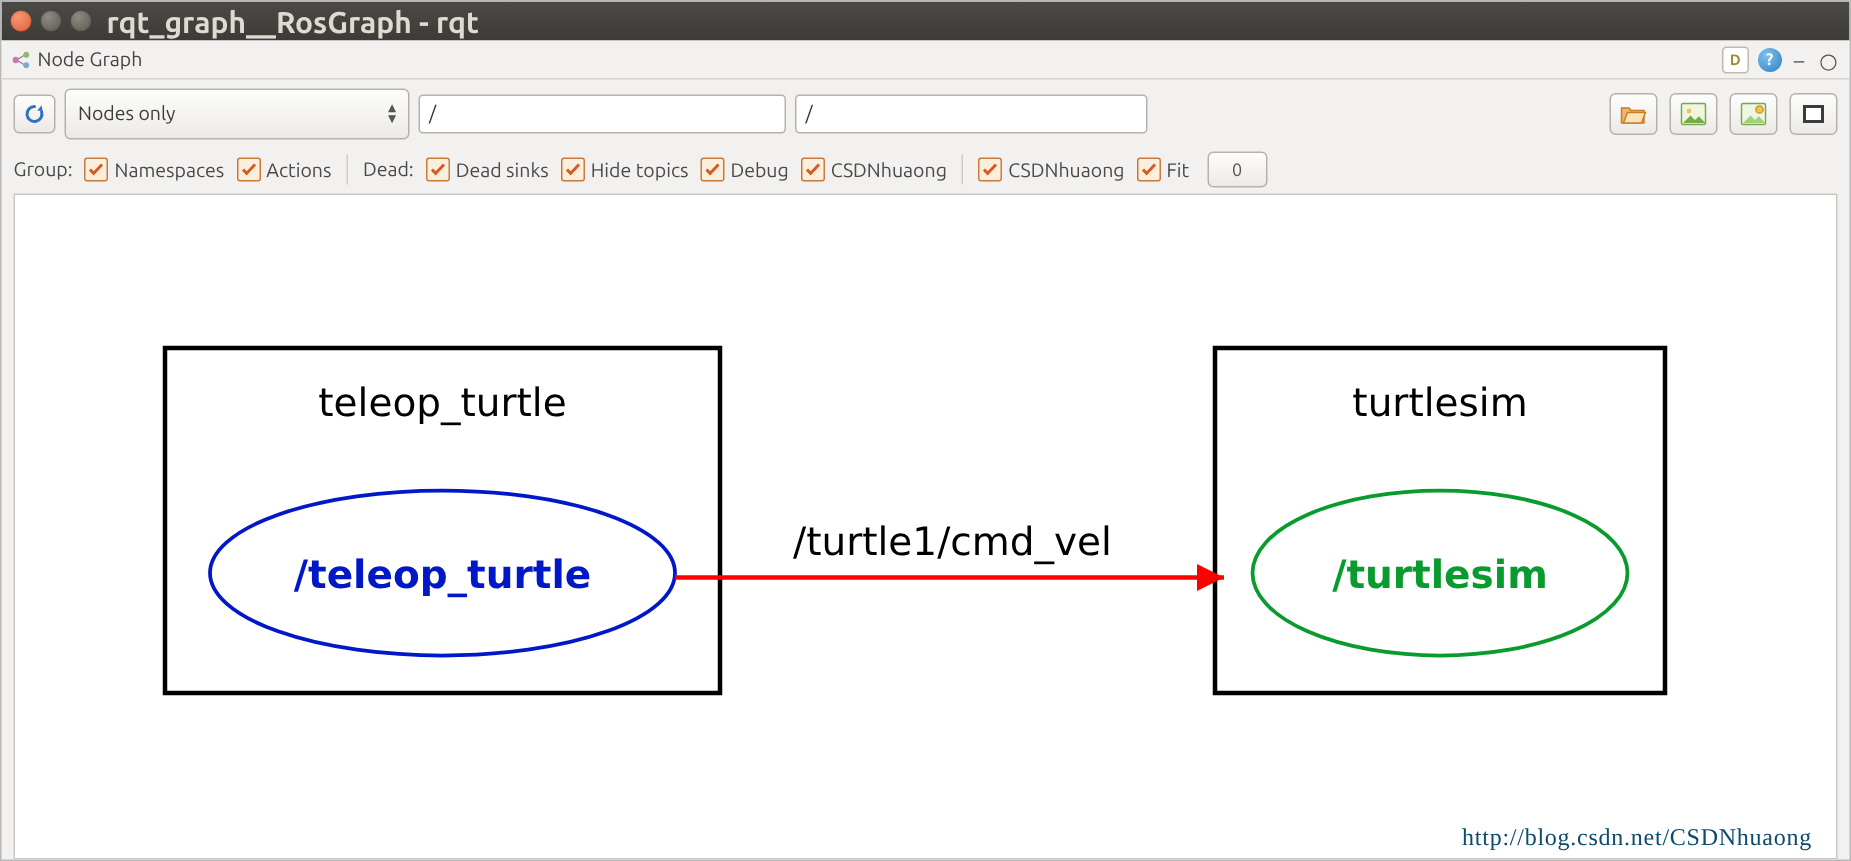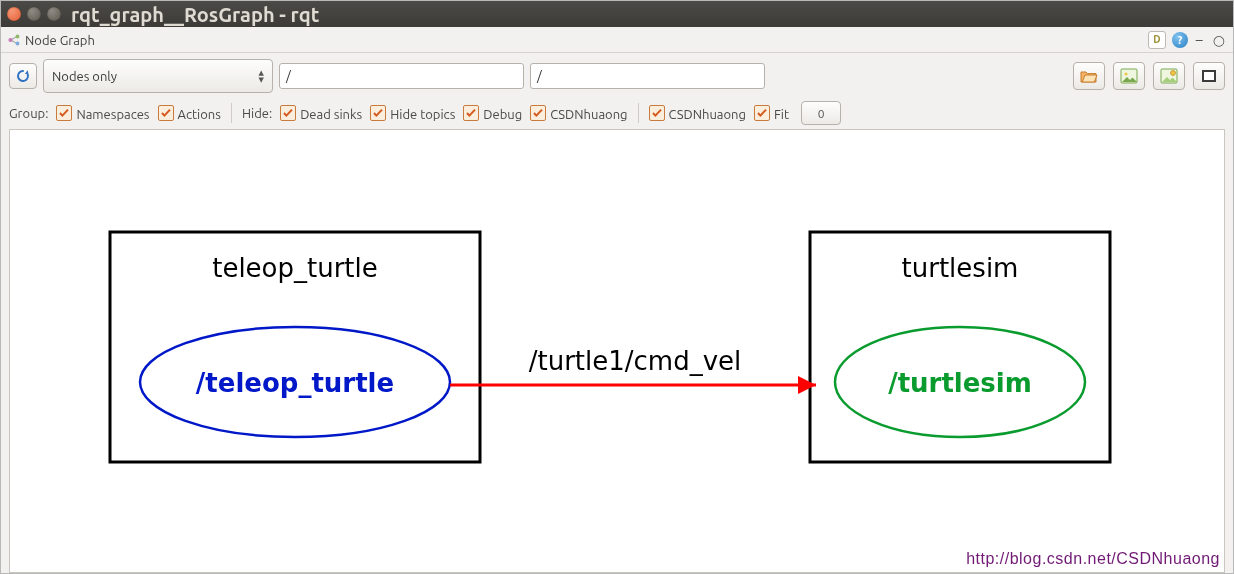--- a/index.html
+++ b/index.html
@@ -32,21 +32,21 @@
   
   .options{display:flex;align-items:center;padding:4px 8px 4px 8px;gap:8px;font-size:13px;color:#4a4a4a;}
   .opt-label{color:#4a4a4a;}
   .vsep{width:1px;height:20px;background:#d0cdc8;margin:0 2px;}
   .chk{display:flex;align-items:flex-end;gap:4px;}
   .chk-box{width:14px;height:14px;border:1px solid #c87b3c;border-radius:2px;background:#fbeedd;display:flex;align-items:center;justify-content:center;}
   .chk-box svg{display:block;}
   .count-btn{height:22px;min-width:26px;border:1px solid #b6b2ab;border-radius:4px;background:linear-gradient(#fdfdfc,#eceae6);display:flex;align-items:center;justify-content:center;font-size:12px;color:#555;padding:0 6px;margin-left:4px;}
   
   .graph-wrap{flex:1;margin:0 8px 0 8px;border:1px solid #c9c6c0;background:#fff;position:relative;}
-  .watermark{position:absolute;right:4px;bottom:4px;color:#701a75;font-size:16px;font-family:Liberation Sans, sans-serif;letter-spacing:.5px;}
+  .watermark{position:absolute;right:16px;bottom:4px;color:#0c4a6e;font-size:16px;font-family:Liberation Serif, serif;letter-spacing:.5px;}
   svg.graph{width:100%;height:100%;}
   .node-title{font-size:26px;fill:#000;font-family:"DejaVu Sans",sans-serif;}
   .node-inner{font-size:26px;font-weight:bold;font-family:"DejaVu Sans",sans-serif;}
   .topic-lbl{font-size:26px;fill:#000;font-family:"DejaVu Sans",sans-serif;}
 </style>
 </head>
 <body>
 
 <div class="window">
 
@@ -141,21 +141,21 @@
     <label class="chk">
       <span class="chk-box">
           <svg width="10" height="10" viewBox="0 0 10 10">
             <path d="M1 5l2.4 2.6L9 1.6" fill="none" stroke="#d65a1e" stroke-width="2"></path>
           </svg>
         </span>
       <span>Actions</span>
     </label>
 
     <span class="vsep"></span>
-    <span class="opt-label">Hide:</span>
+    <span class="opt-label">Dead:</span>
 
     <label class="chk">
       <span class="chk-box">
           <svg width="10" height="10" viewBox="0 0 10 10">
             <path d="M1 5l2.4 2.6L9 1.6" fill="none" stroke="#d65a1e" stroke-width="2"></path>
           </svg>
         </span>
       <span>Dead sinks</span>
     </label>
     <label class="chk">

